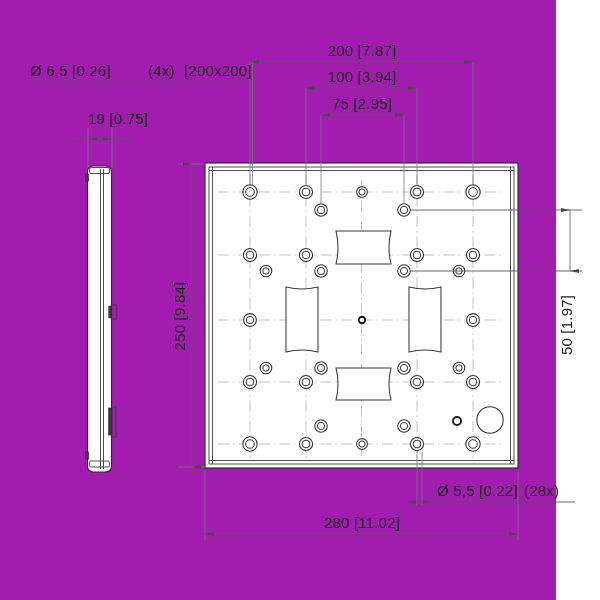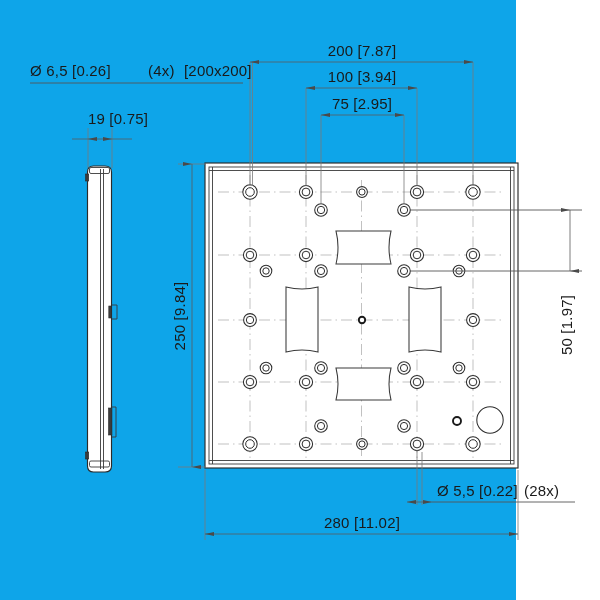--- a/index.html
+++ b/index.html
@@ -9,23 +9,23 @@
     background: #ffffff;
   }
   body {
     width: 600px;
     height: 600px;
     font-family: "Liberation Sans", sans-serif;
     overflow: hidden;
   }
   #drawing-root {
     position: relative;
-    width: 516px;
+    width: 556px;
     height: 600px;
-    background: #0ea5e9;
+    background: #a21caf;
   }
   svg.drawing {
     display: block;
     width: 600px;
     height: 600px;
   }
   .dim-text {
     font-family: "Liberation Sans", sans-serif;
     font-size: 15px;
     fill: #1a1a1a;

